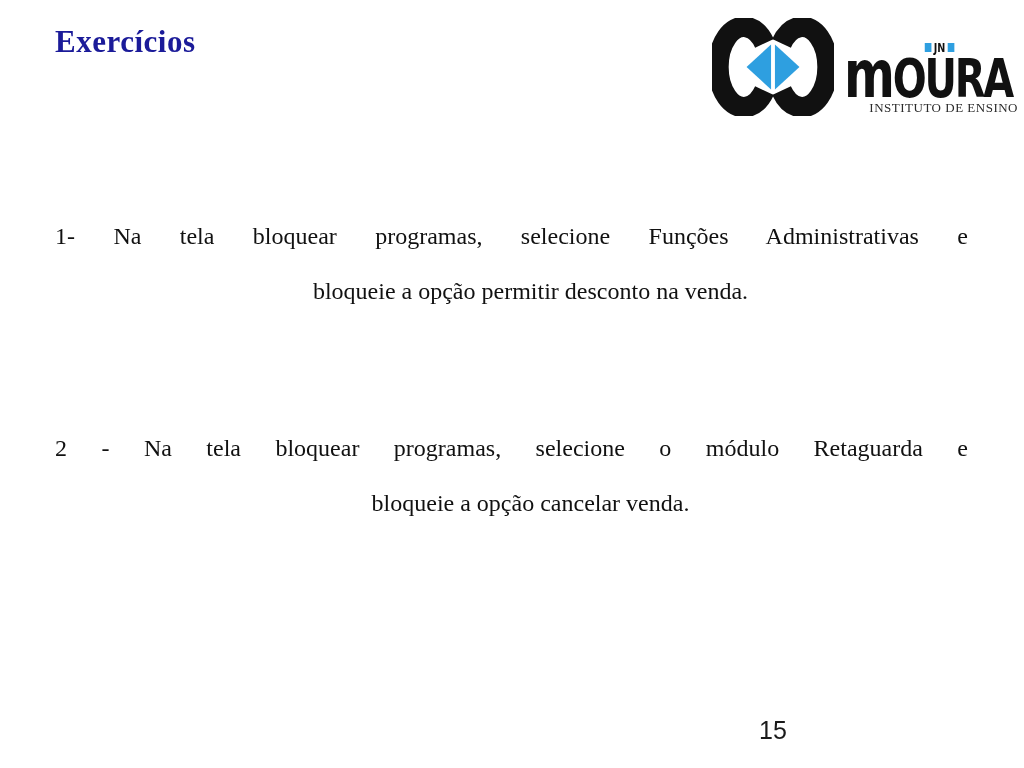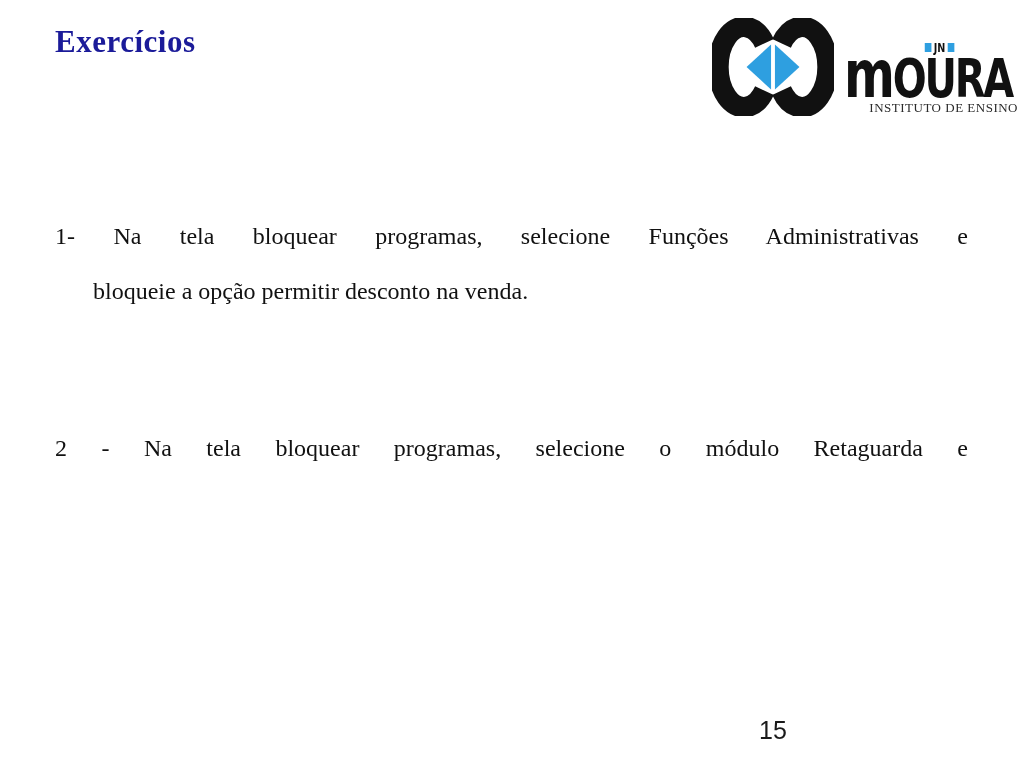--- a/index.html
+++ b/index.html
@@ -107,21 +107,21 @@
   .para { width: 100%; }
   .para + .para { margin-top: 102px; }
   .tline {
     height: 55px;
     line-height: 33px;
     overflow: hidden;
     font-family: Liberation Serif, serif;
   }
   .jline { text-align: justify; }
   .jline::after { content: ""; display: inline-block; width: 100%; height: 0; }
-  .cont-line { padding-left: 38px; }
+  .cont-line { padding-left: 38px; text-align: center; }
 
   
   .page-number {
     position: absolute;
     left: 743px;
     top: 716px;
     width: 60px;
     text-align: center;
     font-family: "Liberation Sans", sans-serif;
     font-size: 25px;
@@ -159,19 +159,20 @@
 
   <div class="body-text">
 
     <div class="para">
       <div class="tline jline">1- Na tela bloquear programas, selecione Funções Administrativas e</div>
       <div class="tline cont-line">bloqueie a opção permitir desconto na venda.</div>
     </div>
 
     <div class="para">
       <div class="tline jline">2 - Na tela bloquear programas, selecione o módulo Retaguarda e</div>
+      <div class="tline cont-line">bloqueie a opção cancelar venda.</div>
     </div>
 
   </div>
 
   <div class="page-number">15</div>
 
 </div>
 
 </body></html>

